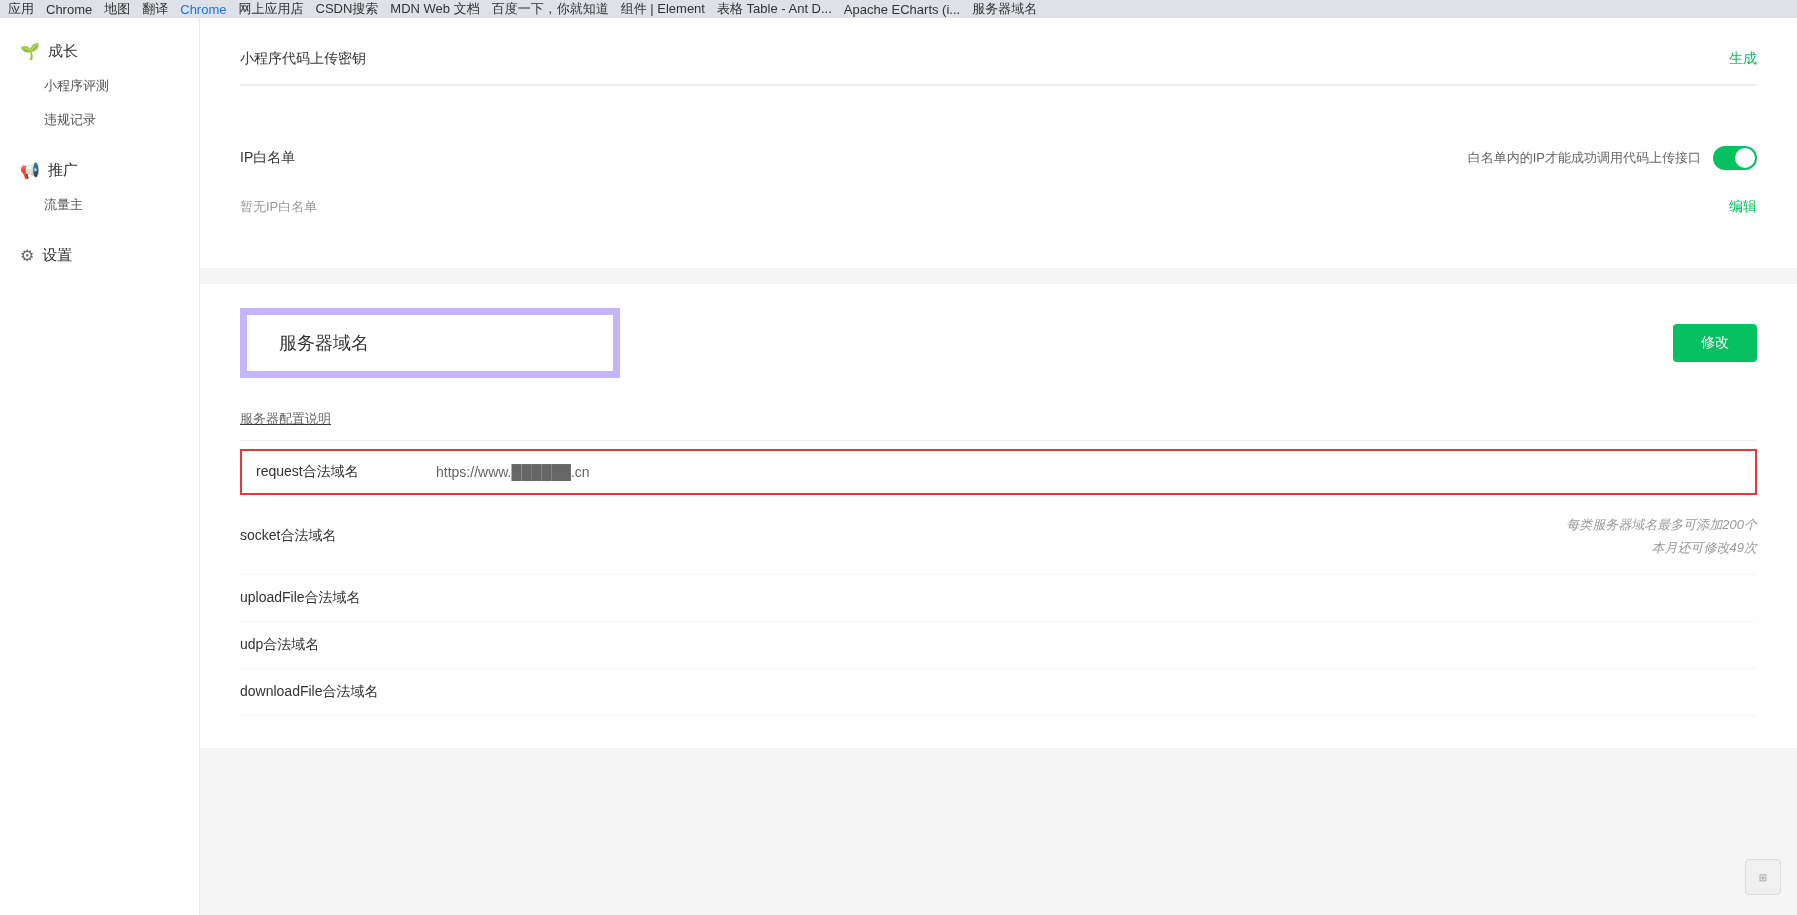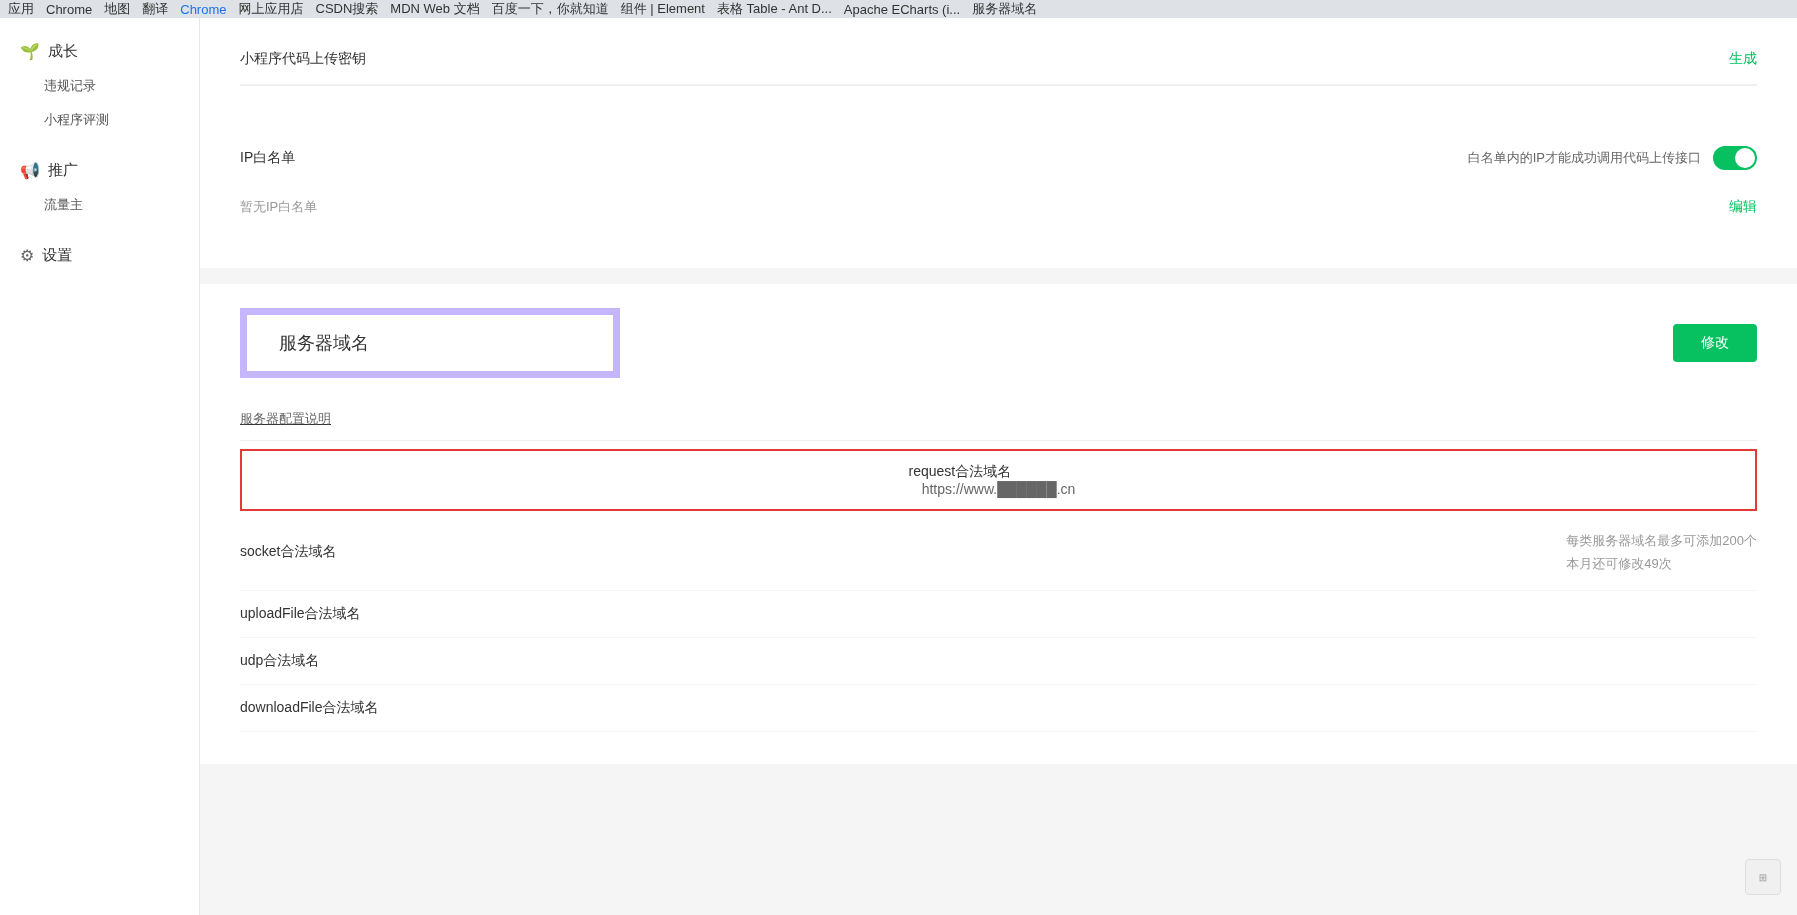--- a/index.html
+++ b/index.html
@@ -163,39 +163,39 @@
       display: flex;
       align-items: center;
       padding: 14px 0;
       border-bottom: 1px solid #f5f5f5;
     }
 
     .config-row.highlighted {
       border: 2px solid #e53935;
       padding: 12px 14px;
       margin-bottom: 4px;
-      flex-direction: column;
     }
 
     .config-field-name {
       font-size: 14px;
       color: #333;
       min-width: 180px;
     }
 
     .config-field-value {
       font-size: 14px;
       color: #666;
       flex: 1;
     }
 
     .config-note-right {
-      text-align: left;
+      text-align: right;
       font-size: 13px;
       color: #999;
+      font-style: italic;
     }
 
     .config-note-right .note-line {
       display: block;
       line-height: 1.8;
     }
 
     .top-section-wrapper {
       background: #fff;
       padding: 16px 40px;
@@ -287,22 +287,22 @@
 
 <div class="layout">
 
   <div class="sidebar">
 
     <div class="sidebar-section">
       <div class="sidebar-group-title">
         <span class="icon">🌱</span>
         <span>成长</span>
       </div>
+      <div class="sidebar-item">小程序评测</div>
       <div class="sidebar-item">违规记录</div>
-      <div class="sidebar-item">小程序评测</div>
     </div>
 
     <div class="sidebar-section">
       <div class="sidebar-group-title">
         <span class="icon">📢</span>
         <span>推广</span>
       </div>
       <div class="sidebar-item">流量主</div>
     </div>
 

